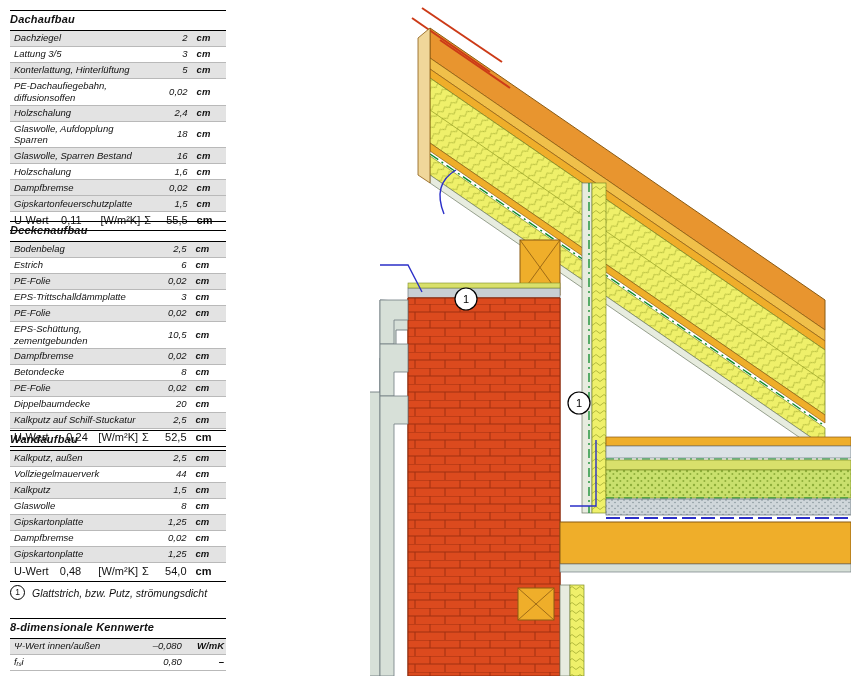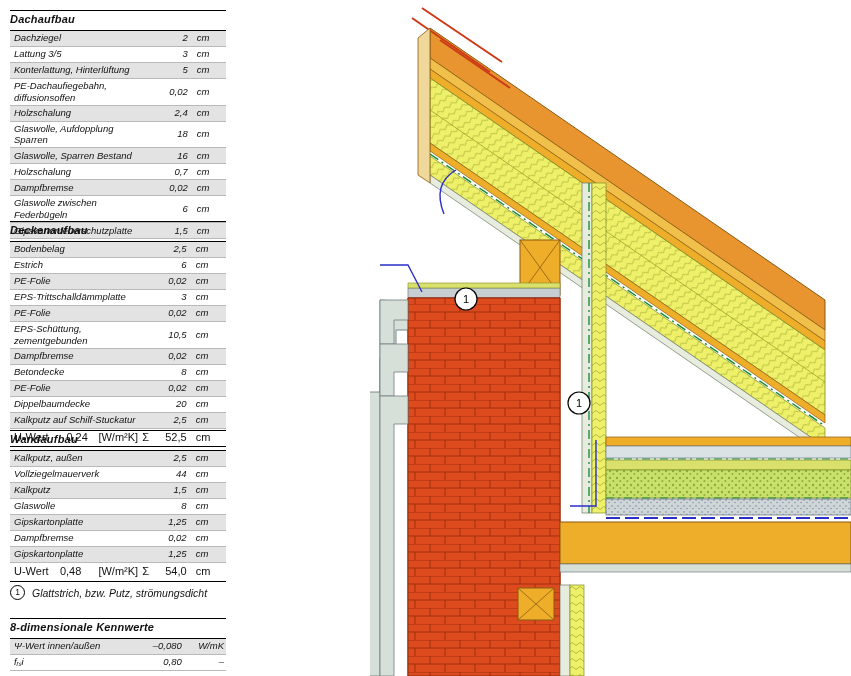--- a/index.html
+++ b/index.html
@@ -29,21 +29,21 @@
   .tbl td {
     padding:1px 2px;
     border-bottom:.8px solid #b9b9b9;
     line-height:1.25;
     height:13px;
     vertical-align:middle;
   }
   .tbl tr.alt td { background:#e3e3e3; }
   .c-name  { width:128px; padding-left:4px !important; }
   .c-val   { width:46px; text-align:right; }
-  .c-unit  { width:30px; text-align:left; padding-left:7px !important; }
+  .c-unit  { width:30px; text-align:left; padding-left:7px !important;font-weight:bold; }
 
   .tbl tr.uval td {
     border-top:1.3px solid #000;
     border-bottom:1.3px solid #000;
     background:#ffffff;
     font-style:normal;
     font-size:11px;
     padding-top:2px; padding-bottom:2px;
   }
   .uval .u1 { padding-left:4px !important; }
@@ -114,31 +114,26 @@
         <td class="c-val">18</td>
         <td class="c-unit">cm</td>
         </tr>
       <tr class="alt">
         <td class="c-name">Glaswolle, Sparren Bestand</td>
         <td class="c-val">16</td>
         <td class="c-unit">cm</td>
         </tr>
       <tr>
         <td class="c-name">Holzschalung</td>
-        <td class="c-val">0,7</td>
+        <td class="c-val">1,6</td>
         <td class="c-unit">cm</td>
         </tr>
       <tr class="alt">
         <td class="c-name">Dampfbremse</td>
         <td class="c-val">0,02</td>
-        <td class="c-unit">cm</td>
-        </tr>
-      <tr>
-        <td class="c-name">Glaswolle zwischen Federbügeln</td>
-        <td class="c-val">6</td>
         <td class="c-unit">cm</td>
         </tr>
       <tr class="alt">
         <td class="c-name">Gipskartonfeuerschutzplatte</td>
         <td class="c-val">1,5</td>
         <td class="c-unit">cm</td>
         </tr>
       <tr class="uval">
         <td class="c-name" style="padding:0 !important;">
           <table style="width:100%; border-collapse:collapse; font-size:9.5px;">

